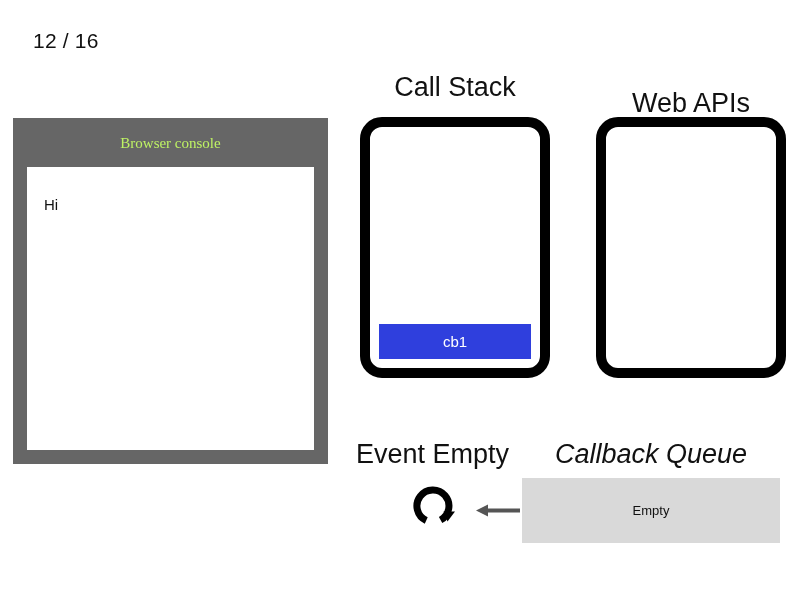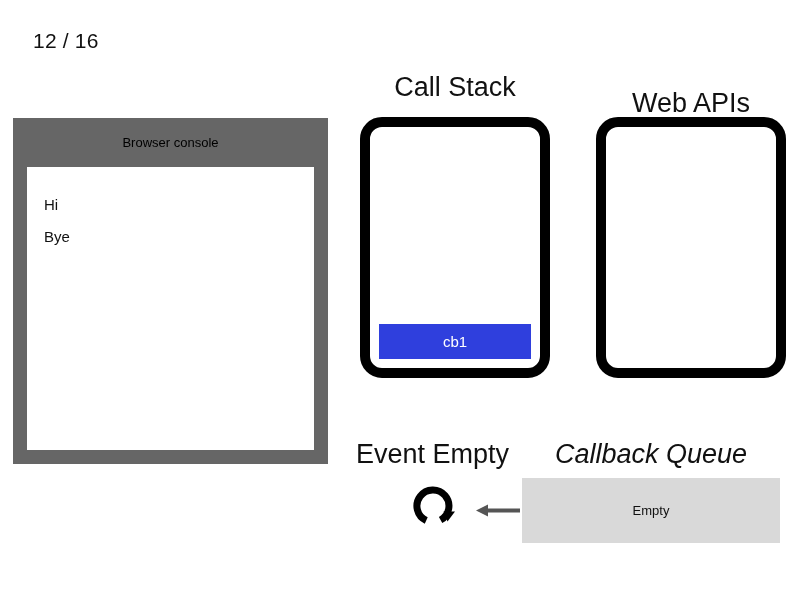--- a/index.html
+++ b/index.html
@@ -44,24 +44,25 @@
     position: absolute;
     left: 0;
     top: 0;
     width: 100%;
     height: 49px;
     display: flex;
     align-items: center;
     justify-content: center;
   }
   .console-title-text {
-    font-size: 13px;
-    color: #000000;
+    font-size: 15px;
+    color: #bef264;
     line-height: 18px;
     white-space: nowrap;
+    font-family: Liberation Serif, serif;
   }
   .console-body {
     position: absolute;
     left: 14px;
     top: 49px;
     width: 287px;
     height: 283px;
     background: #ffffff;
     box-sizing: border-box;
     padding: 22px 0 0 17px;
@@ -160,21 +161,20 @@
 <body>
 
 <div class="slide-counter">12 / 16</div>
 
 <div class="console-frame">
   <div class="console-titlebar">
     <span class="console-title-text">Browser console</span>
   </div>
   <div class="console-body">
     <div class="console-line">Hi</div>
-    <div class="console-line">Bye</div>
   </div>
 </div>
 
 <div class="panel-title" id="call-stack-title">Call Stack</div>
 
 <div class="rounded-box" id="call-stack-box">
   <div class="stack-inner">
     <div class="stack-frame" id="stack-frame-0" style="background: rgb(47, 63, 221);">cb1</div>
   </div>
 </div>

